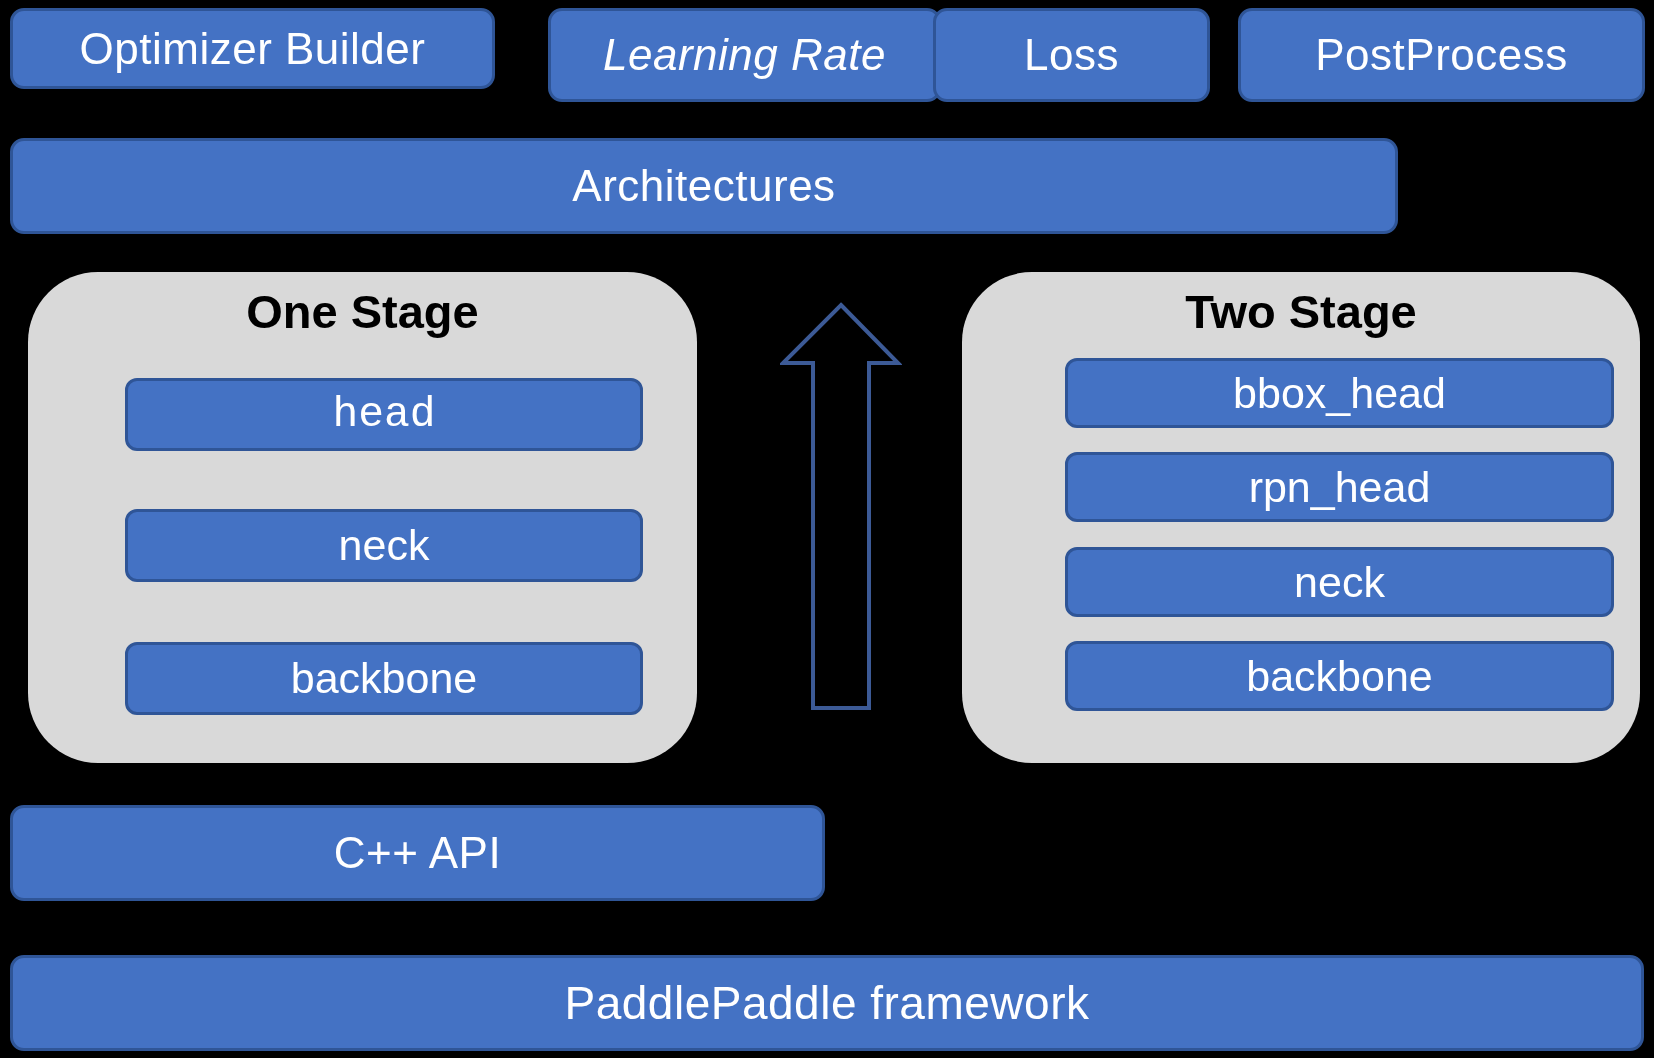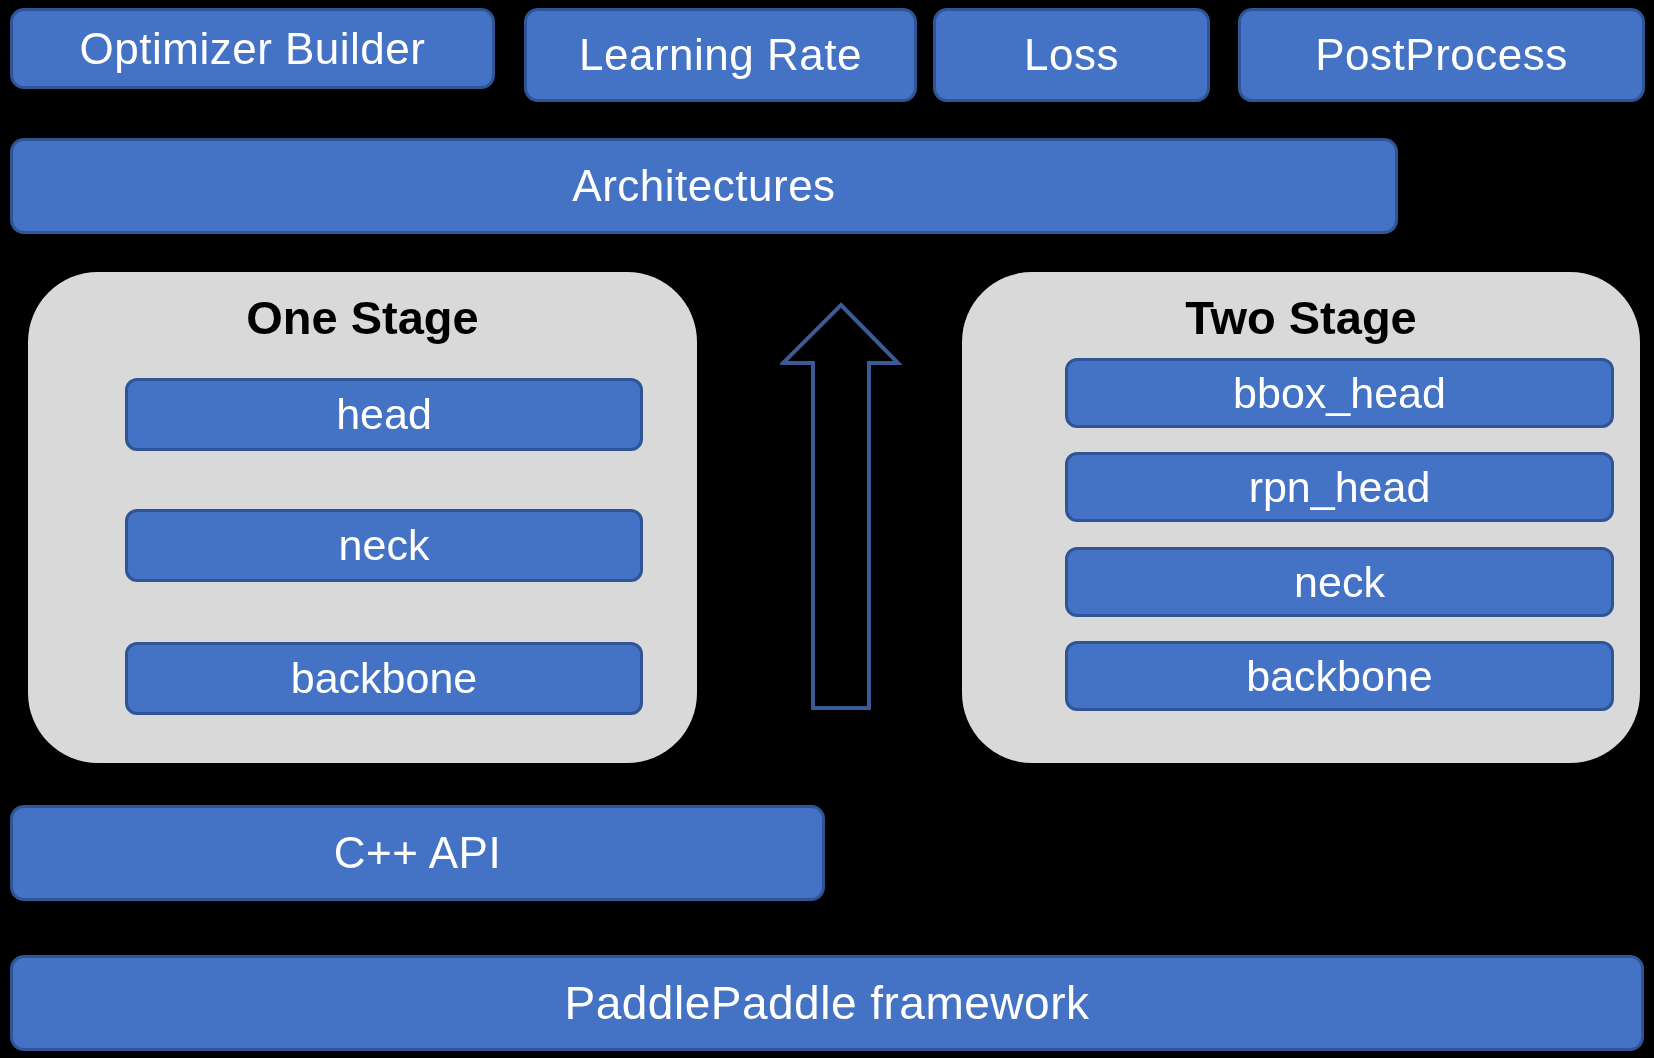--- a/index.html
+++ b/index.html
@@ -31,21 +31,21 @@
     white-space: nowrap;
   }
   .gray-container {
     position: absolute;
     box-sizing: border-box;
     background: var(--container-fill, #D9D9D9);
     border-radius: 70px;
   }
   .stage-title {
     position: absolute;
-    top: 18px;
+    top: 12px;
     left: 0;
     width: 100%;
     text-align: center;
     color: var(--title-text, #000000);
     font-size: 47px;
     font-weight: 700;
     font-family: "Liberation Sans", sans-serif;
   }
   .layer-box {
     position: absolute;
@@ -68,29 +68,29 @@
     width: 122px;
     height: 412px;
   }
 </style>
 </head>
 <body>
 
 <div id="canvas">
 
   <div class="blue-box" style="left:10px; top:8px; width:485px; height:81px;">Optimizer Builder</div>
-  <div class="blue-box" style="left:524px; top:8px; width:393px; height:94px;">Learning Rate</div>
+  <div class="blue-box" style="left:548px; top:8px; width:393px; height:94px;font-style:italic;">Learning Rate</div>
   <div class="blue-box" style="left:933px; top:8px; width:277px; height:94px;">Loss</div>
   <div class="blue-box" style="left:1238px; top:8px; width:407px; height:94px;">PostProcess</div>
 
   <div class="blue-box" style="left:10px; top:138px; width:1388px; height:96px;">Architectures</div>
 
   <div class="gray-container" style="left:28px; top:272px; width:669px; height:491px;">
     <div class="stage-title">One Stage</div>
-    <div class="layer-box" style="left:97px; top:106px; width:518px; height:73px;">head</div>
+    <div class="layer-box" style="left:97px; top:106px; width:518px; height:73px;font-family:Liberation Mono, monospace;">head</div>
     <div class="layer-box" style="left:97px; top:237px; width:518px; height:73px;">neck</div>
     <div class="layer-box" style="left:97px; top:370px; width:518px; height:73px;">backbone</div>
   </div>
 
   <svg class="arrow-svg" viewBox="0 0 122 412">
     <path d="M61 5 L118 63 L89 63 L89 408 L33 408 L33 63 L3 63 Z" fill="none" stroke="#3C5A96" stroke-width="4" stroke-linejoin="miter"></path>
   </svg>
 
   <div class="gray-container" style="left:962px; top:272px; width:678px; height:491px;">
     <div class="stage-title">Two Stage</div>

